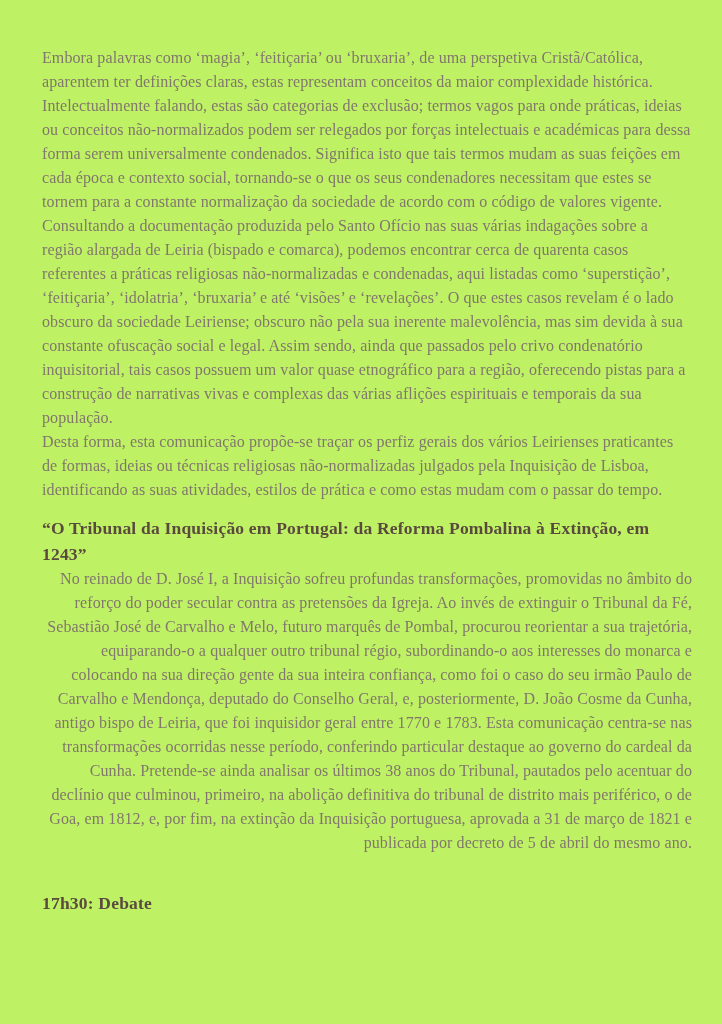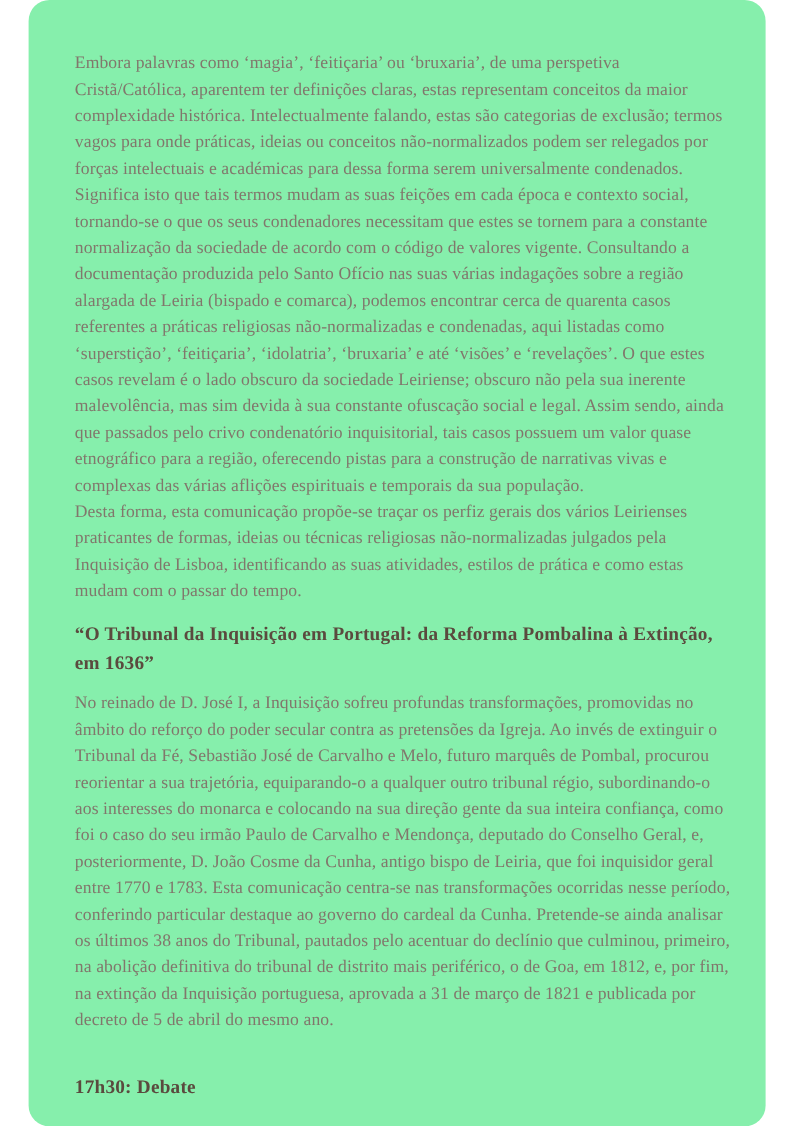--- a/index.html
+++ b/index.html
@@ -2,29 +2,28 @@
 <html lang="pt"><head>
 <meta charset="utf-8">
 <style>
   html, body {
     margin: 0;
     padding: 0;
     background: #ffffff;
   }
   .page {
     position: relative;
-    width: 670px;
+    width: 722px;
     height: 1024px;
     margin: 0 auto;
-    background: #86efac;
+    background: #bef264;
     box-sizing: border-box;
     padding: 46px 30px 0 42px;
     font-family: "Liberation Serif", "DejaVu Serif", serif;
     overflow: hidden;
-    border-radius: 19px;
   }
   .body-text {
     margin: 0;
     font-size: 16px;
     line-height: 24px;
     color: #81776c;
     text-align: left;
     white-space: pre-line;
     letter-spacing: 0.1px;
   }
@@ -38,21 +37,21 @@
   }
   .talk-title {
     margin: 13px 0 0 0;
     font-size: 17.5px;
     line-height: 26px;
     font-weight: bold;
     color: #5a4a3e;
     letter-spacing: 0.2px;
   }
   .abstract-2 {
-    margin-top: 13px;
+    text-align: right;
   }
   .schedule {
     margin-top: 32px;
   }
   .schedule-item {
     margin: 0;
     font-size: 17.5px;
     line-height: 32px;
     font-weight: bold;
     color: #5a4a3e;
@@ -61,21 +60,21 @@
 </style>
 </head>
 <body>
 
 <div class="page">
 
   <p class="body-text">Embora palavras como ‘magia’, ‘feitiçaria’ ou ‘bruxaria’, de uma perspetiva Cristã/Católica, aparentem ter definições claras, estas representam conceitos da maior complexidade histórica. Intelectualmente falando, estas são categorias de exclusão; termos vagos para onde práticas, ideias ou conceitos não-normalizados podem ser relegados por forças intelectuais e académicas para dessa forma serem universalmente condenados. Significa isto que tais termos mudam as suas feições em cada época e contexto social, tornando-se o que os seus condenadores necessitam que estes se tornem para a constante normalização da sociedade de acordo com o código de valores vigente. Consultando a documentação produzida pelo Santo Ofício nas suas várias indagações sobre a região alargada de Leiria (bispado e comarca), podemos encontrar cerca de quarenta casos referentes a práticas religiosas não-normalizadas e condenadas, aqui listadas como ‘superstição’, ‘feitiçaria’, ‘idolatria’, ‘bruxaria’ e até ‘visões’ e ‘revelações’. O que estes casos revelam é o lado obscuro da sociedade Leiriense; obscuro não pela sua inerente malevolência, mas sim devida à sua constante ofuscação social e legal. Assim sendo, ainda que passados pelo crivo condenatório inquisitorial, tais casos possuem um valor quase etnográfico para a região, oferecendo pistas para a construção de narrativas vivas e complexas das várias aflições espirituais e temporais da sua população.
 Desta forma, esta comunicação propõe-se traçar os perfiz gerais dos vários Leirienses praticantes de formas, ideias ou técnicas religiosas não-normalizadas julgados pela Inquisição de Lisboa, identificando as suas atividades, estilos de prática e como estas mudam com o passar do tempo.</p>
 
 
-  <h3 class="talk-title">“O Tribunal da Inquisição em Portugal: da Reforma Pombalina à Extinção, em 1636”</h3>
+  <h3 class="talk-title">“O Tribunal da Inquisição em Portugal: da Reforma Pombalina à Extinção, em 1243”</h3>
 
   <p class="body-text abstract-2">No reinado de D. José I, a Inquisição sofreu profundas transformações, promovidas no âmbito do reforço do poder secular contra as pretensões da Igreja. Ao invés de extinguir o Tribunal da Fé, Sebastião José de Carvalho e Melo, futuro marquês de Pombal, procurou reorientar a sua trajetória, equiparando-o a qualquer outro tribunal régio, subordinando-o aos interesses do monarca e colocando na sua direção gente da sua inteira confiança, como foi o caso do seu irmão Paulo de Carvalho e Mendonça, deputado do Conselho Geral, e, posteriormente, D. João Cosme da Cunha, antigo bispo de Leiria, que foi inquisidor geral entre 1770 e 1783. Esta comunicação centra-se nas transformações ocorridas nesse período, conferindo particular destaque ao governo do cardeal da Cunha. Pretende-se ainda analisar os últimos 38 anos do Tribunal, pautados pelo acentuar do declínio que culminou, primeiro, na abolição definitiva do tribunal de distrito mais periférico, o de Goa, em 1812, e, por fim, na extinção da Inquisição portuguesa, aprovada a 31 de março de 1821 e publicada por decreto de 5 de abril do mesmo ano.</p>
 
   <div class="schedule">
     <h2 class="schedule-item">17h30: Debate</h2>
 
   </div>
 
 </div>
 

